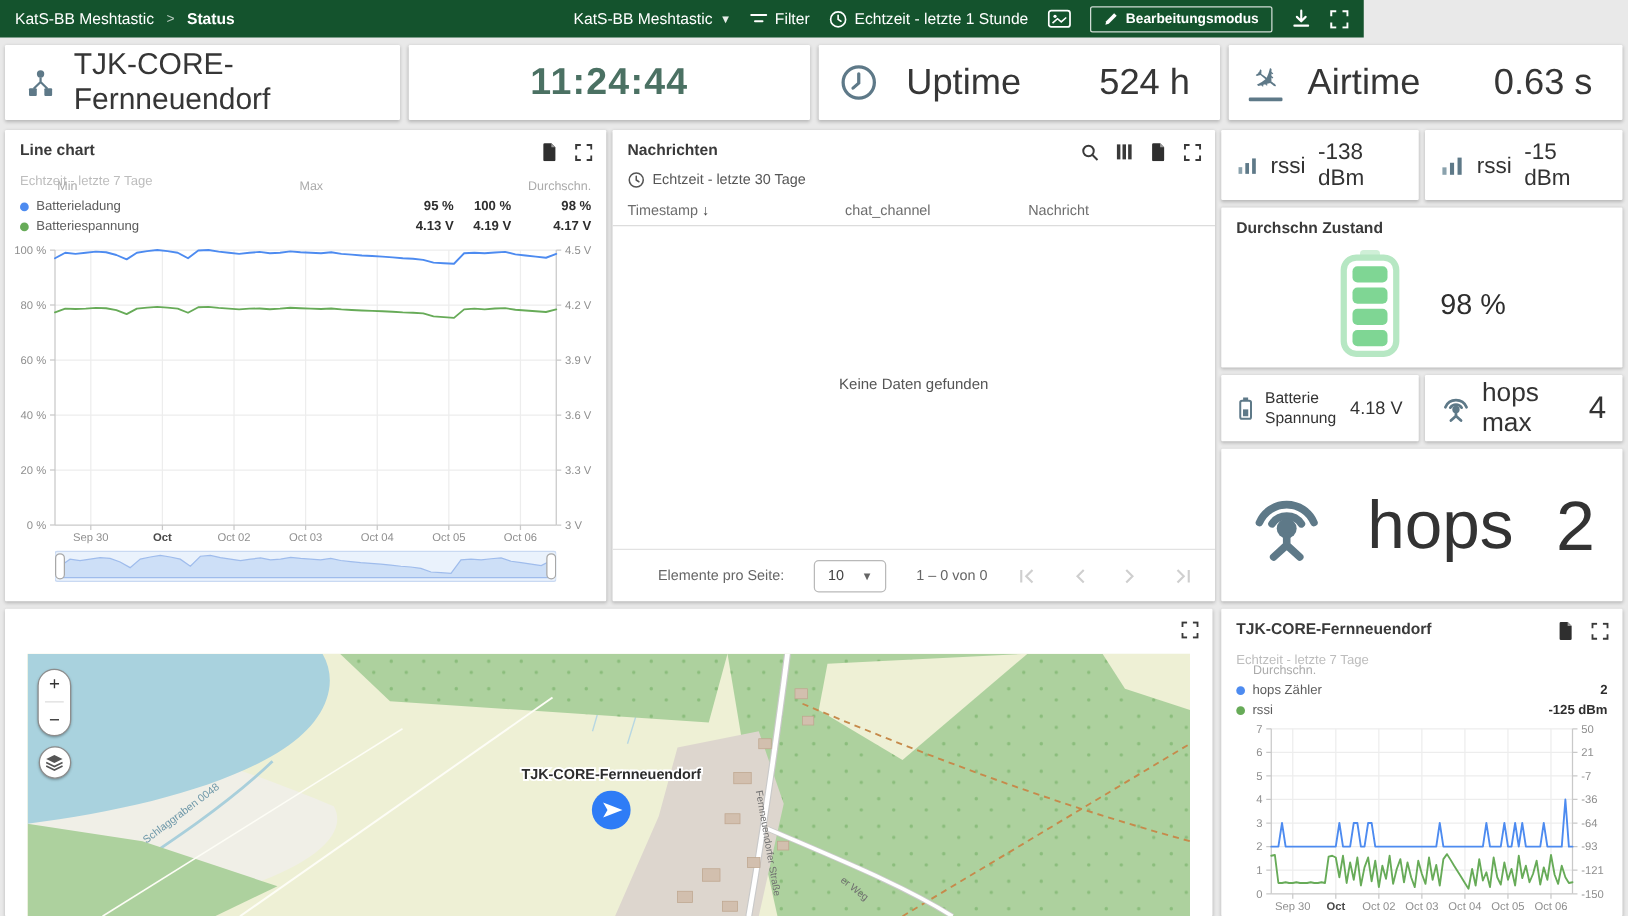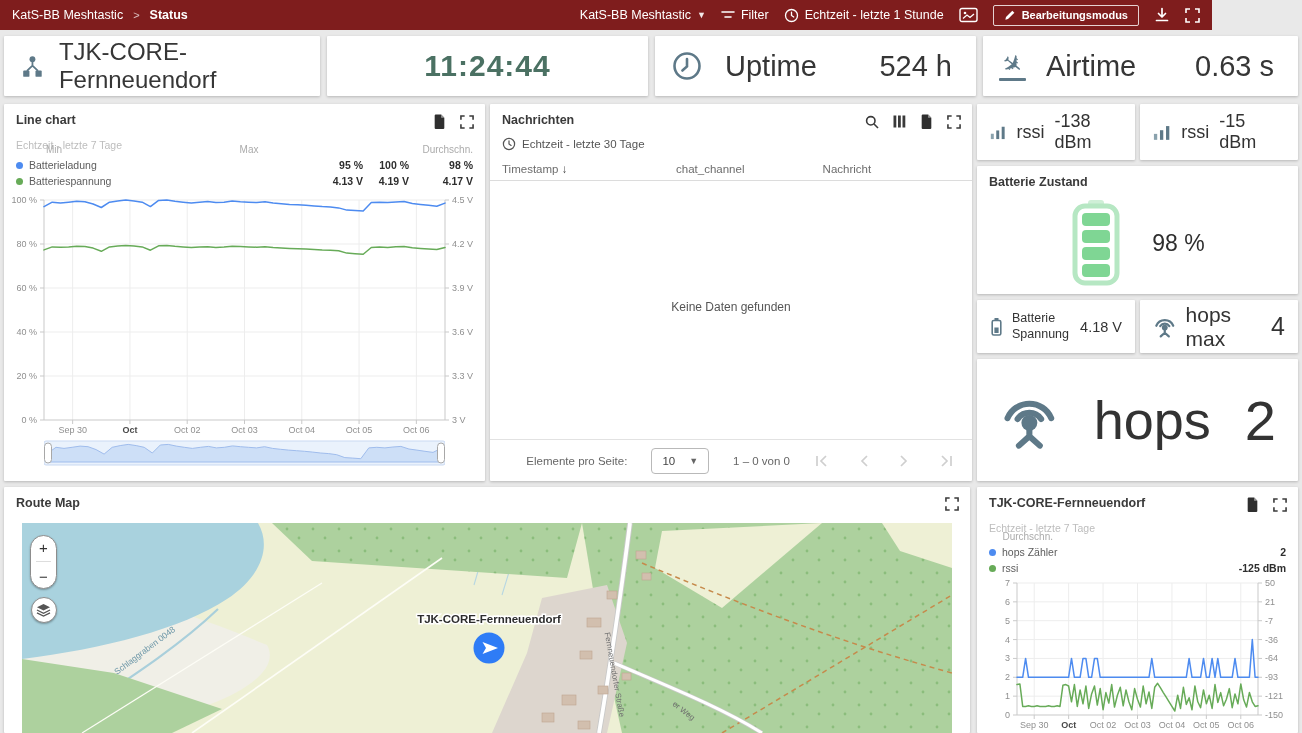--- a/index.html
+++ b/index.html
@@ -1,18 +1,18 @@
 <!DOCTYPE html>
 <html><head>
 <meta charset="utf-8">
 <style>
   *{box-sizing:border-box}
   html,body{margin:0;padding:0}
   body{width:1302px;height:733px;background:#e9e9e9;font-family:"Liberation Sans",sans-serif;position:relative;overflow:hidden}
-  .topbar{position:absolute;left:0;top:0;width:1212px;height:30px;background:#7f1d1d;display:flex;align-items:center;color:#fff;font-size:12.5px;padding:0 12px}
+  .topbar{position:absolute;left:0;top:0;width:1091px;height:30px;background:#14532d;display:flex;align-items:center;color:#fff;font-size:12.5px;padding:0 12px}
   .tb-left{display:flex;align-items:center;gap:10px}
   .tb-sep{opacity:.7;font-size:11px}
   .tb-cur{font-weight:bold}
   .tb-right{margin-left:auto;display:flex;align-items:center;gap:15px}
   .tb-item{display:flex;align-items:center;gap:6px;cursor:pointer;white-space:nowrap}
   .caret{font-size:9px;opacity:.9}
   .edit-btn{border:1px solid rgba(255,255,255,.8);border-radius:2px;height:21px;padding:0 10px;display:flex;align-items:center;gap:6px;font-size:11px;font-weight:bold}
   .panel{position:absolute;background:#fff;box-shadow:0 1px 3px rgba(0,0,0,.22);border-radius:1px;overflow:hidden}
   .phead{padding:9px 12px 0}
   .ptitle{font-size:12.5px;font-weight:600;color:#3a3a3a}
@@ -314,21 +314,21 @@
         <rect x="7.6" y="6" width="3.6" height="10.5" fill="#5e7988"></rect>
         <rect x="14.2" y="1.5" width="3.6" height="15" fill="#5e7988"></rect>
       </svg>
     <span>rssi</span>
     <span>-15 dBm</span>
   </div>
 </section>
 
 <section class="panel" style="left:977px;top:166px;width:321px;height:128px">
   <div class="phead">
-    <div class="ptitle">Batterie Zustand</div>
+    <div class="ptitle">Durchschn Zustand</div>
   </div>
   <div class="battwrap">
     <svg width="52" height="86" viewBox="0 0 52 86">
       <rect x="18" y="0" width="16" height="9" rx="3" fill="#cfefd7"></rect>
       <rect x="5" y="6" width="42" height="77" rx="10" fill="#fff" stroke="#b6e7c3" stroke-width="5"></rect>
       <rect x="12" y="13" width="28" height="13" rx="4" fill="#7fd694"></rect>
       <rect x="12" y="30" width="28" height="13" rx="4" fill="#7fd694"></rect>
       <rect x="12" y="47" width="28" height="13" rx="4" fill="#7fd694"></rect>
       <rect x="12" y="64" width="28" height="13" rx="4" fill="#7fd694"></rect>
     </svg>
@@ -372,21 +372,20 @@
       <circle cx="16" cy="16.5" r="4.2" fill="#5e7988"></circle>
       <path d="M16 19.5v4M16 23.5l-5.5 5M16 23.5l5.5 5" stroke="#5e7988" stroke-width="3.2" fill="none" stroke-linecap="round"></path>
     </svg>
     <span style="font-size:54px">hops</span>
     <span style="margin-left:auto;font-size:56px">2</span>
   </div>
 </section>
 
 <section class="panel" style="left:4px;top:487px;width:966px;height:246px">
   <div class="phead">
-    <div class="ptitle">Route Map</div>
   </div>
   <div class="picons">
     <svg width="14" height="14" viewBox="0 0 15 15">
         <path d="M1 5V1h4M10 1h4v4M14 10v4h-4M5 14H1v-4" stroke="#3a3a3a" stroke-width="1.7" fill="none"></path>
       </svg>
   </div>
   <div class="maparea">
     <svg width="100%" height="100%" viewBox="0 0 930 210" preserveAspectRatio="none">
       <defs>
         <pattern id="tp" width="26" height="22" patternUnits="userSpaceOnUse">

